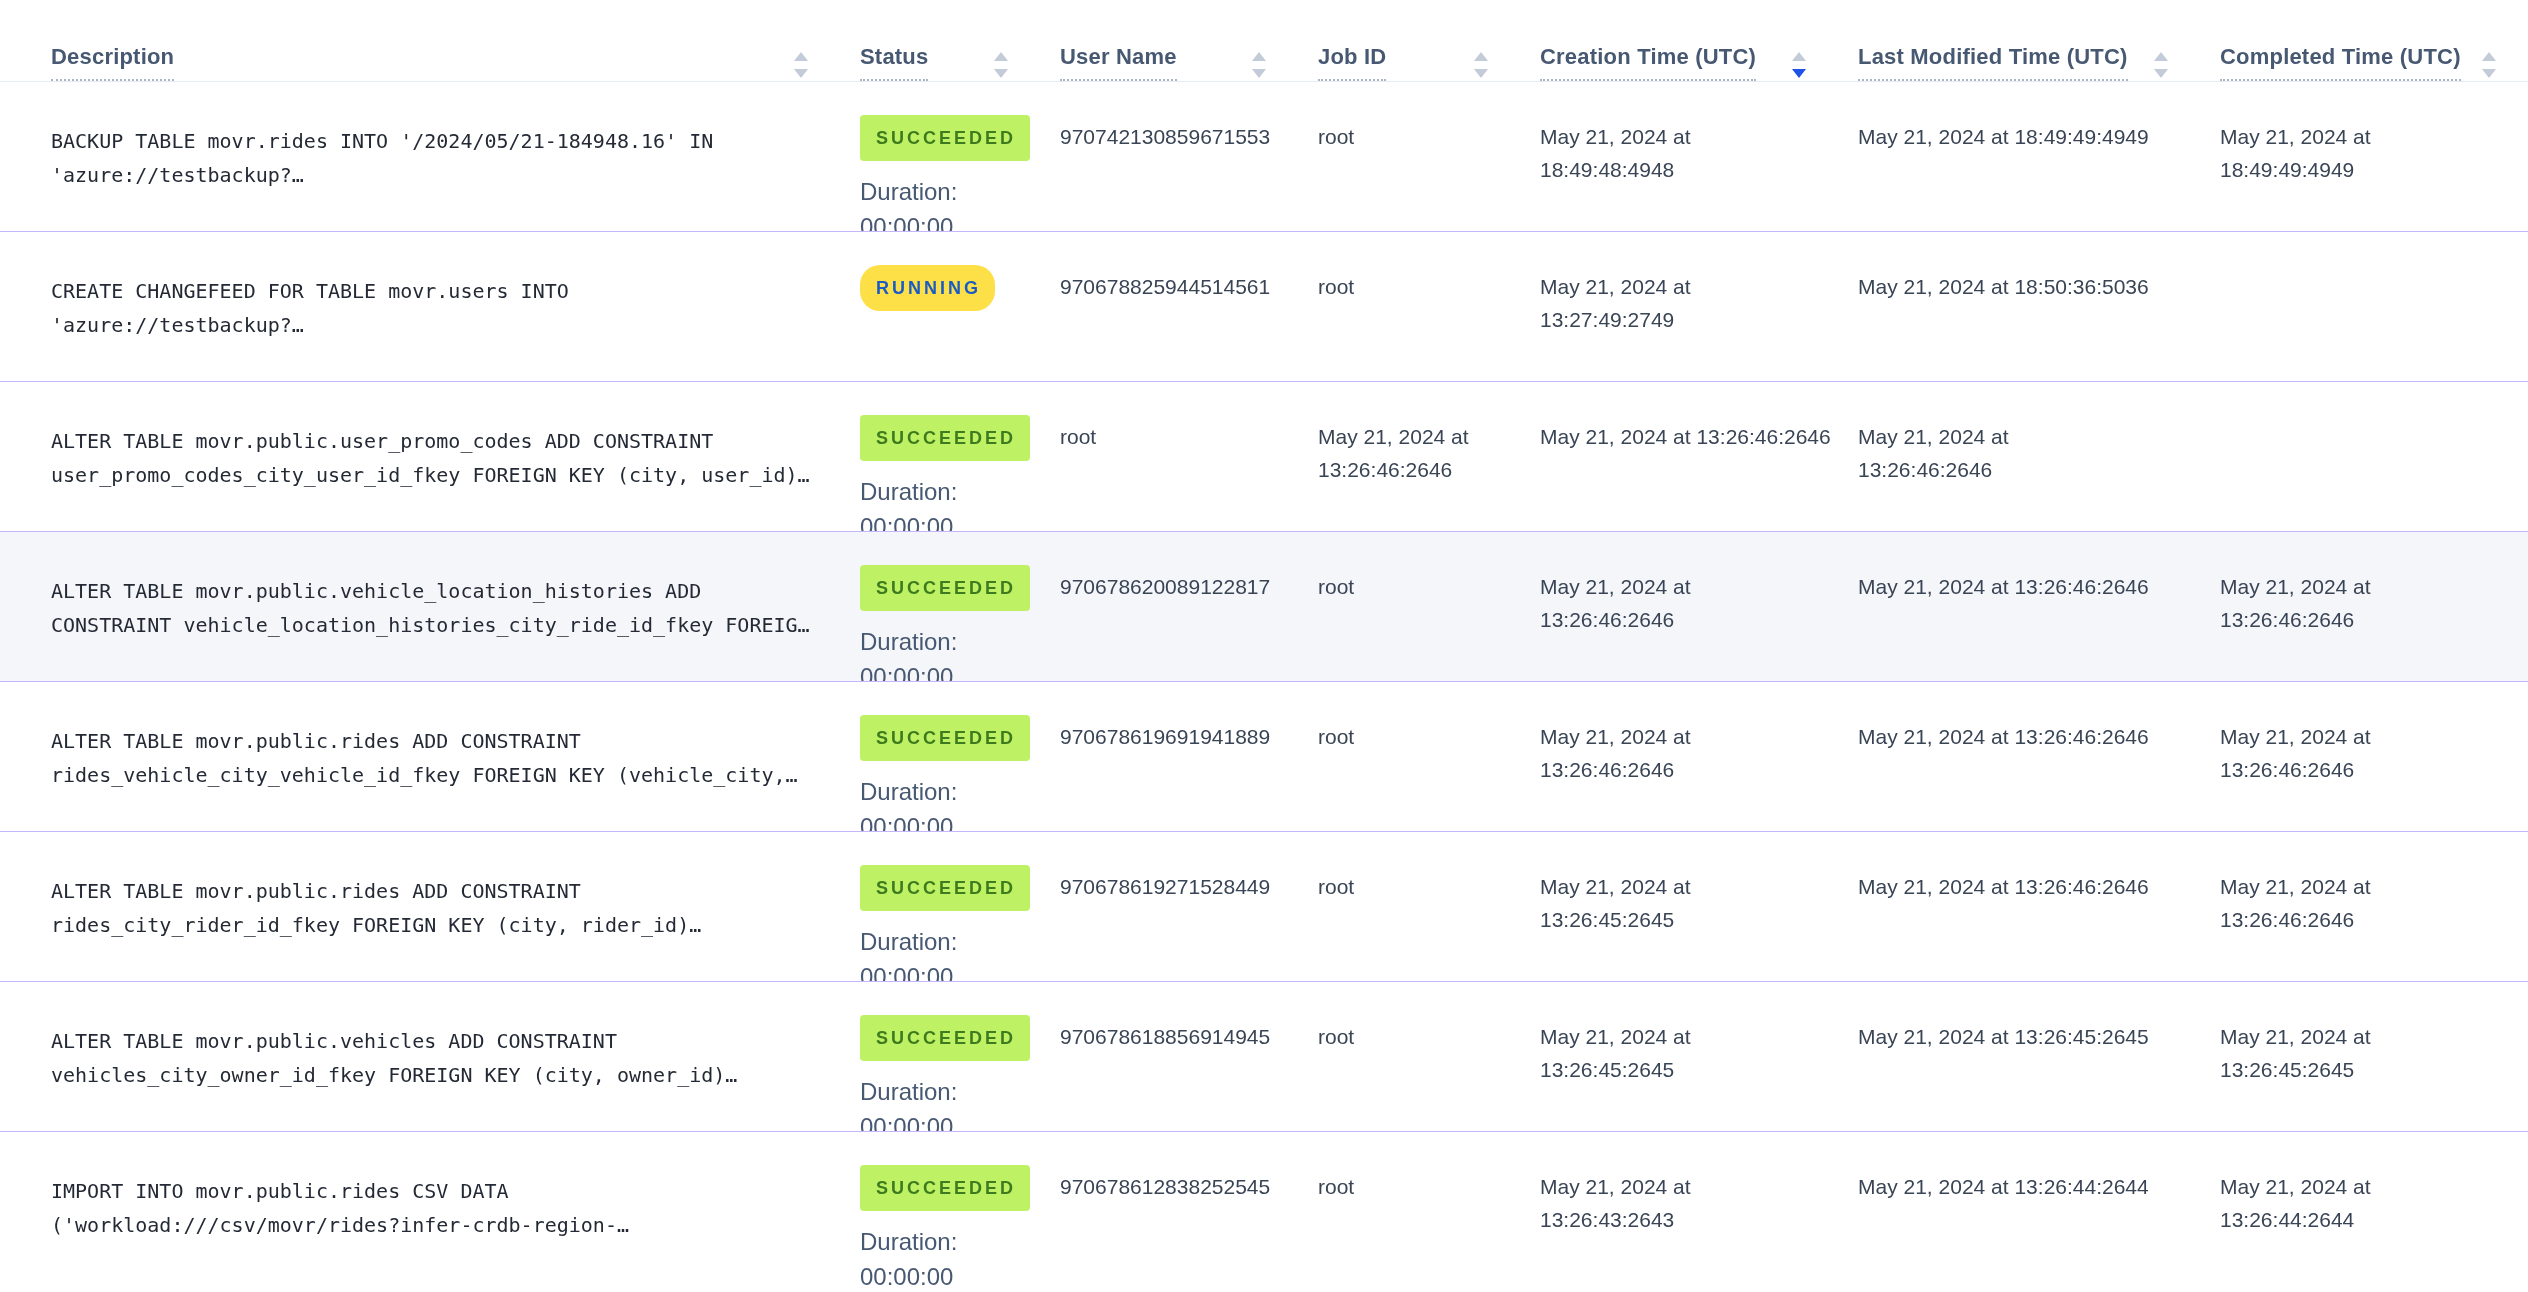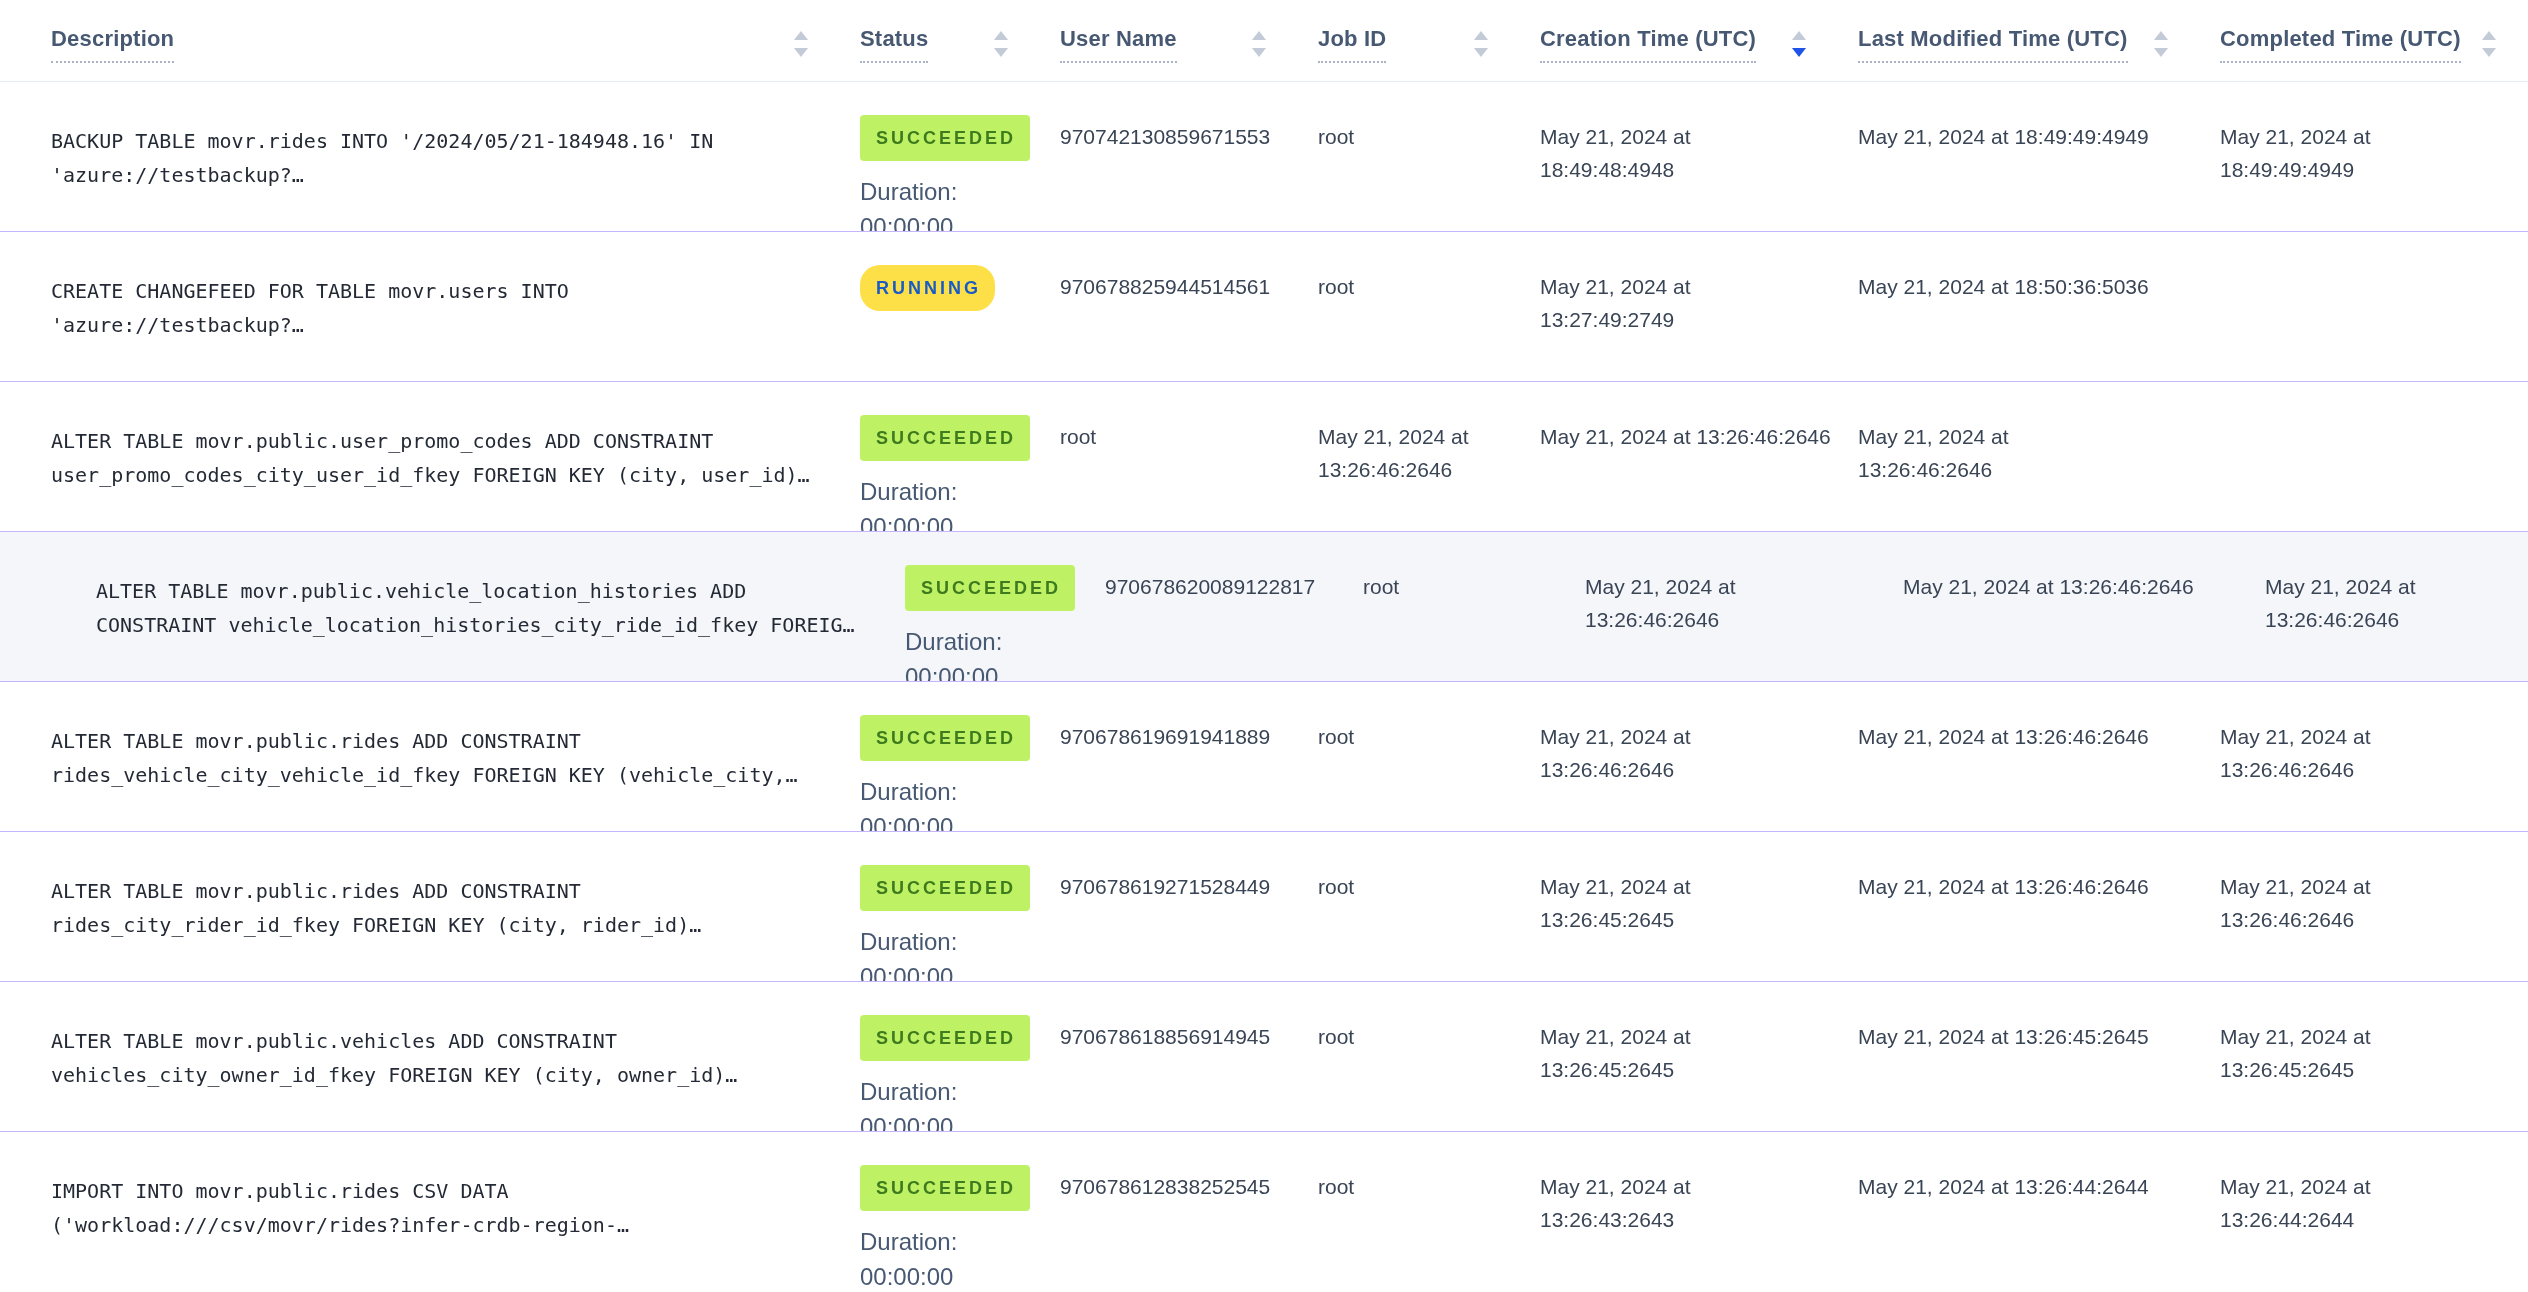--- a/index.html
+++ b/index.html
@@ -16,21 +16,21 @@
     display: grid;
     grid-template-columns: 840px 200px 258px 222px 318px 362px 328px;
   }
 
   
   .thead {
     height: 82px;
     border-bottom: 1px solid #e7ecf3;
   }
   .th {
-    display: flex; align-items: flex-start; justify-content: space-between;
+    display: flex; align-items: flex-end; justify-content: space-between;
     padding: 26px 30px 0 20px;
     cursor: pointer;
   }
   .th:first-child { padding-left: 51px; }
   .th-label {
     font-size: 22px; font-weight: 700; color: #475872;
     letter-spacing: 0.2px;
     padding-bottom: 9px;
     border-bottom: 2px dotted #a9b4c6;
     white-space: nowrap;
@@ -40,21 +40,21 @@
   .arr { fill: #c3cad8; }
   .arr.active { fill: #1e52e8; }
 
   
   .tr {
     height: 150px;
     border-bottom: 1px solid #c4b5fd;
     background: #ffffff;
   }
   .tr:last-child { height: 170px; border-bottom: none; }
-  .tr.highlighted { background: #f4f6fa; padding-left: 45px; }
+  .tr.highlighted { background: #f4f6fa; }
 
   .td {
     padding: 38px 24px 0 20px;
     font-size: 21px;
     line-height: 33px;
     color: #394455;
     overflow: hidden;
   }
   .td-desc { padding-left: 51px; padding-top: 42px; }
   .desc {

